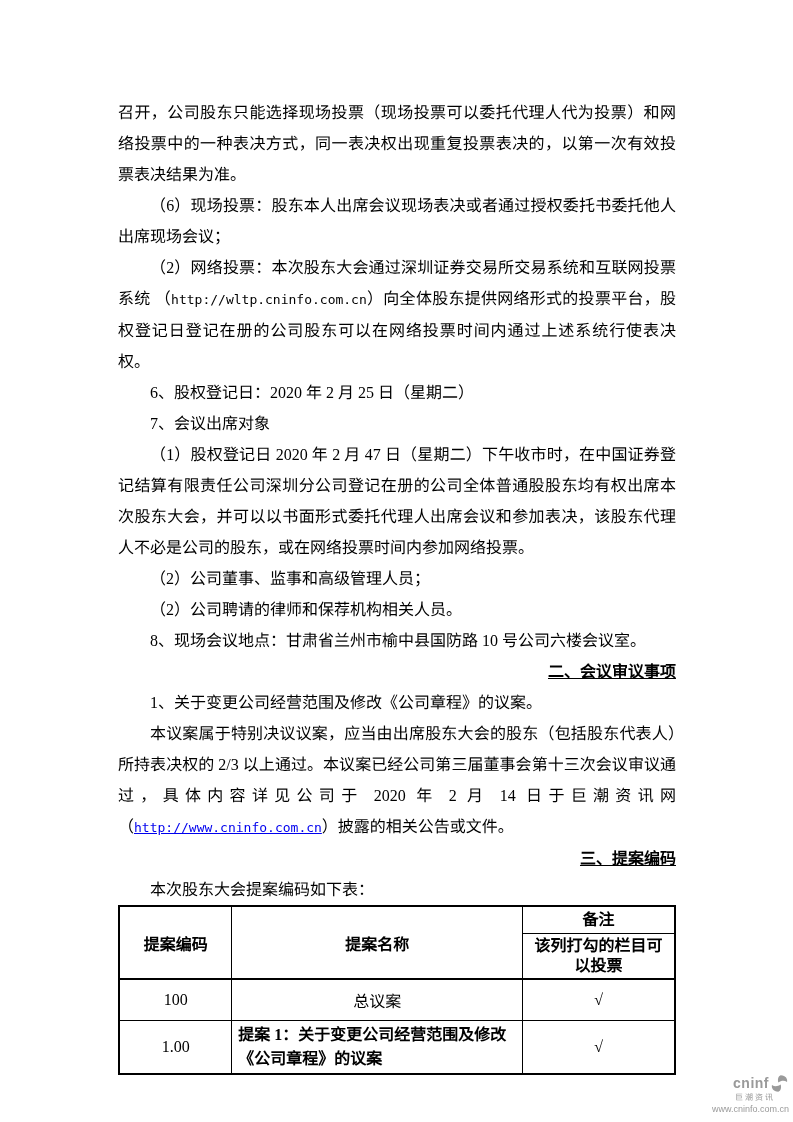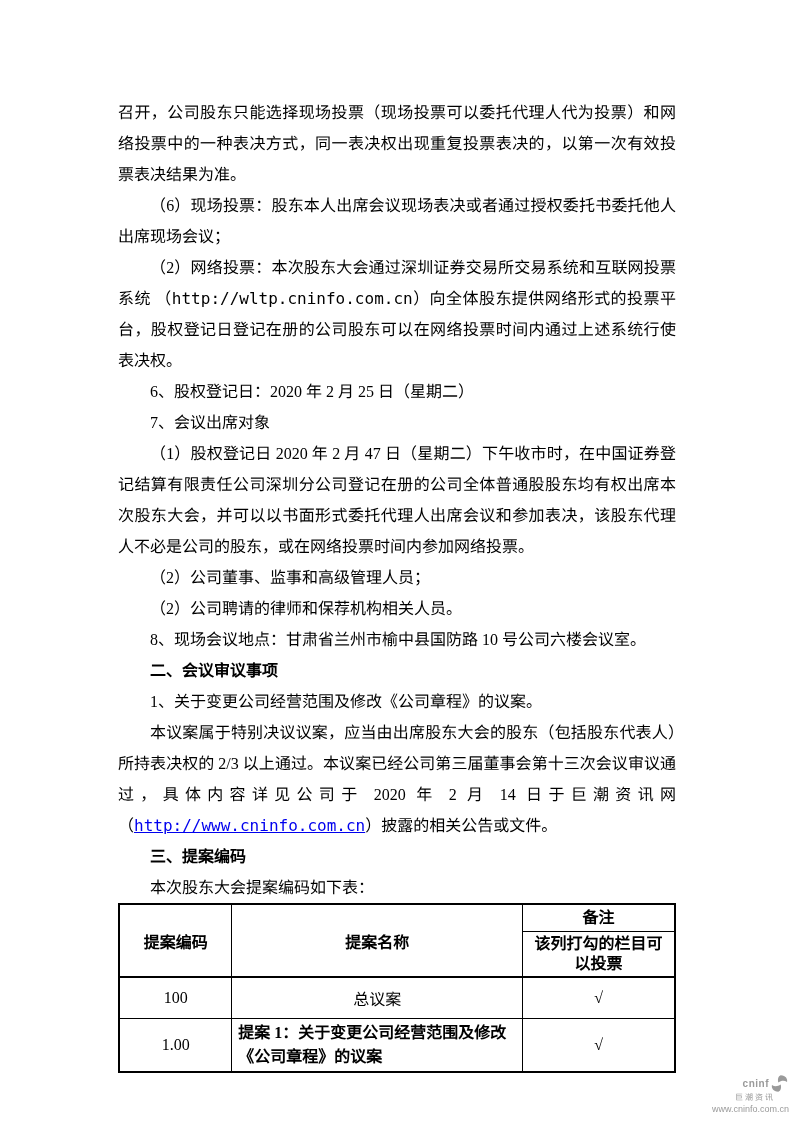--- a/index.html
+++ b/index.html
@@ -15,25 +15,25 @@
     position: absolute;
     left: 118px; top: 97px;
     width: 558px;
   }
   .content p, .content h3 {
     margin: 0;
     font-size: 16px;
     line-height: 31px;
     text-align: justify;
   }
-  .content h3 { font-weight: bold; text-align: left; }
+  .content h3 { font-weight: bold; text-align: right; text-decoration: underline; }
   .indent { text-indent: 32px; }
   .mono {
     font-family: "DejaVu Sans Mono", "Liberation Mono", monospace;
-    font-size: 16px;
+    font-size: 13px;
   }
   a.doc-link {
     color: #0000EE;
     text-decoration: underline;
     cursor: pointer;
   }
   table.proposal {
     border-collapse: collapse;
     table-layout: fixed;
     width: 100%;
@@ -62,21 +62,21 @@
     line-height: 1.1;
   }
   .brand-row {
     display: flex;
     align-items: center;
     justify-content: flex-end;
     gap: 1px;
   }
   .brand-name {
     font-weight: bold;
-    font-size: 10px;
+    font-size: 14px;
     letter-spacing: 0.5px;
   }
   .brand-cn { font-size: 8px; letter-spacing: 2px; margin-top: 1px; margin-right: 14px; }
   .brand-url { font-size: 9px; margin-top: 2px; }
   .swirl-icon { width: 19px; height: 19px; }
 </style>
 </head>
 <body>
 
 <div class="content">

